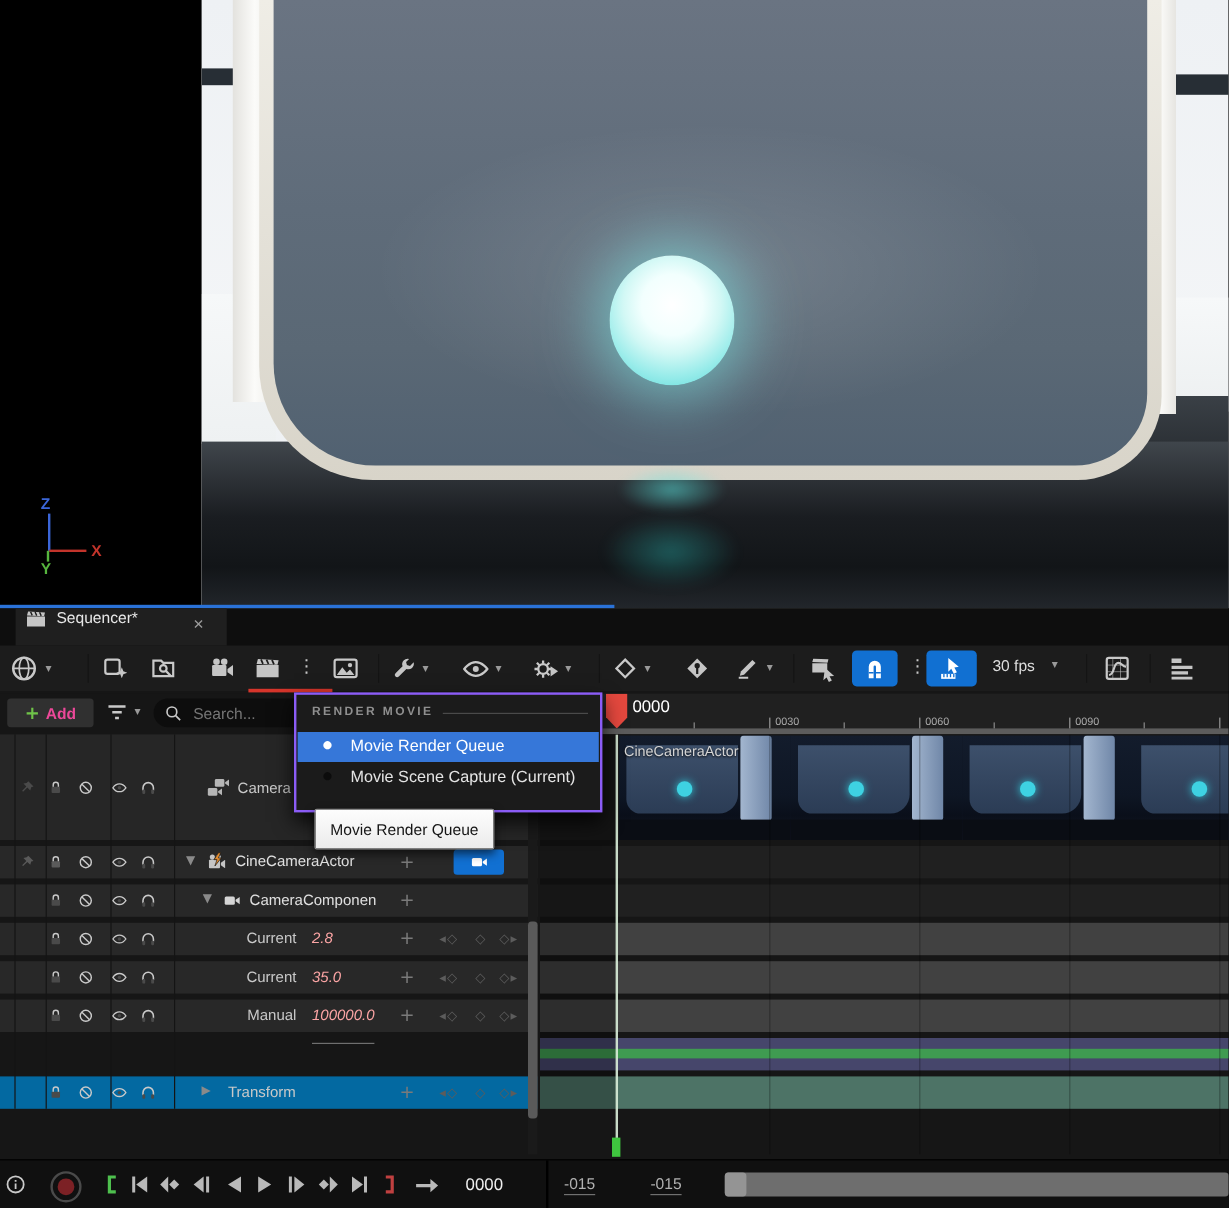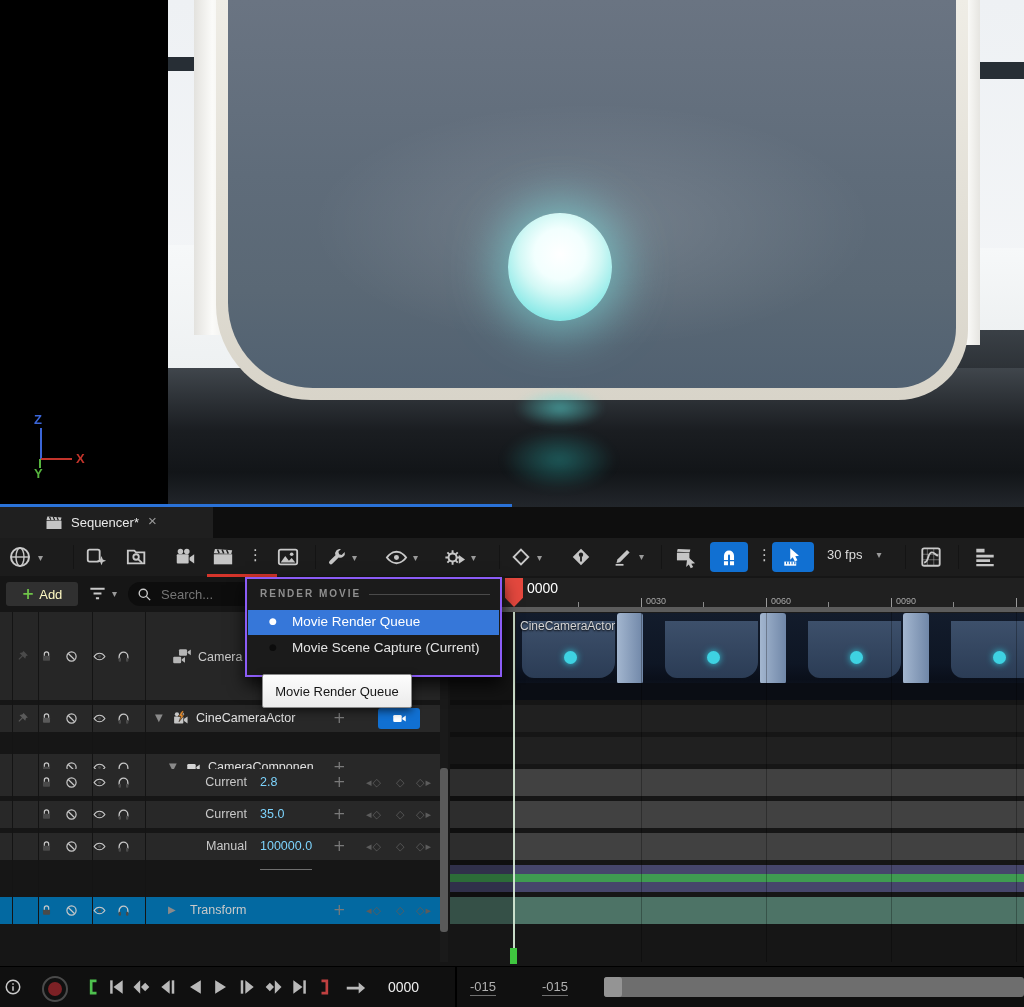--- a/index.html
+++ b/index.html
@@ -16,21 +16,21 @@
   .g-col::before{content:"▶";}
   .g-check::before{content:"✓";}
   .g-bullet::before{content:"●";}
   .g-plus::before{content:"+";}
   .g-knavL::before{content:"◂◇";}
   .g-knavM::before{content:"◇";}
   .g-knavR::before{content:"◇▸";}
   .knav{color:#5c5c5c;font-size:11px;letter-spacing:1px;}
   .plusbtn{color:#7a7a7a;font-size:15px;line-height:14px;}
   .rowlabel{color:#c9c9c9;}
-  .rowvalue{color:#7dd3fc;border-bottom:1px solid #6f6f6f;padding-bottom:16px;}
+  .rowvalue{color:#fca5a5;border-bottom:1px solid #6f6f6f;padding-bottom:16px;font-style:italic;}
   .vline{background:#141414;width:1px;}
   .tick-label{font-size:9px;color:#a8a8a8;}
   input{outline:none;border:none;}
 </style>
 </head>
 <body>
 
 <svg width="0" height="0" style="position:absolute">
     <defs>
   <symbol id="s-clap" viewBox="0 0 24 24">
@@ -228,21 +228,21 @@
       <div class="ab" style="left:41px;top:58px;width:31px;height:2px;background:#c3342b;"></div>
       <div class="ab" style="left:39px;top:59px;width:2px;height:9px;background:#56b53e;"></div>
       <span class="ab" style="left:34px;top:12px;color:#3b66d8;font-weight:bold;font-size:13px;">Z</span>
       <span class="ab" style="left:76px;top:51px;color:#c3342b;font-weight:bold;font-size:13px;">X</span>
       <span class="ab" style="left:34px;top:66px;color:#56b53e;font-weight:bold;font-size:13px;">Y</span>
     </div>
   </div>
 
   <div class="ab" style="left:0;top:504px;width:512px;height:3px;background:#2a72d8;"></div>
   <div class="ab" style="left:0;top:507px;width:1024px;height:31px;background:#0e0e0e;"></div>
-  <div class="ab" style="left:0;top:507px;width:176px;height:31px;background:#1f1f1f;display:flex;align-items:center;padding-left:37px;">
+  <div class="ab" style="left:13px;top:507px;width:176px;height:31px;background:#1f1f1f;display:flex;">
     <svg class="ic" width="18" height="18" style="margin-left:8px;">
         <use href="#s-clap"></use>
       </svg>
     <span style="margin-left:8px;color:#e8e8e8;font-size:13px;">Sequencer*</span>
     <span class="ab" style="left:148px;top:5px;color:#9a9a9a;font-size:15px;">×</span>
   </div>
 
   <div class="ab" style="left:0;top:538px;width:1024px;height:38px;background:#1c1c1c;">
     <div class="ab" style="left:8px;top:7px;display:flex;align-items:center;">
       <svg class="ic" width="24" height="24">
@@ -328,21 +328,21 @@
       </svg>
     <div class="ab vline" style="left:958px;top:7px;height:24px;"></div>
     <svg class="ic ab" style="left:974px;top:8px;" width="22" height="22">
         <use href="#s-outliner"></use>
       </svg>
   </div>
 
   <div class="ab" style="left:0;top:578px;width:450px;height:34px;background:#161616;">
     <div class="ab" style="left:6px;top:4px;width:72px;height:24px;background:#303030;border-radius:3px;display:flex;align-items:center;justify-content:center;">
       <span class="g g-plus" style="color:#6fc349;font-weight:bold;font-size:15px;margin-right:5px;"></span>
-      <span style="color:#fef9c3;font-size:13px;font-weight:normal;">Add</span>
+      <span style="color:#ec4899;font-size:13px;font-weight:bold;">Add</span>
     </div>
     <div class="ab" style="left:88px;top:6px;display:flex;align-items:center;">
       <svg class="ic" width="19" height="19">
           <use href="#s-filter"></use>
         </svg>
       <span class="g g-chev chev" style="margin-left:5px;"></span>
     </div>
     <div class="ab" style="left:128px;top:4px;width:320px;height:24px;background:#0d0d0d;border-radius:12px;display:flex;align-items:center;">
       <svg class="ic" width="15" height="15" style="margin-left:9px;fill:#8a8a8a;">
           <use href="#s-search"></use>
@@ -415,21 +415,21 @@
       </svg>
     <span class="ab rowlabel" style="left:196px;top:6px;color:#e0e0e0;">CineCameraActor</span>
     <span class="g g-plus ab plusbtn" style="left:333px;top:6px;"></span>
     <div class="ab" style="left:378px;top:3px;width:42px;height:21px;background:#1170d2;border-radius:3px;">
       <svg class="ic" width="15" height="15" style="margin:3px auto;fill:#fff;">
           <use href="#s-cam"></use>
         </svg>
     </div>
   </div>
 
-  <div class="ab" style="left:0;top:754px;width:448px;height:27px;background:#282828;">
+  <div class="ab" style="left:0;top:737px;width:448px;height:27px;background:#282828;">
     <svg class="ic dim ab" style="left:40px;top:7px;" width="13" height="13">
         <use href="#s-lock"></use>
       </svg>
     <svg class="ic dim ab" style="left:65px;top:7px;" width="13" height="13">
         <use href="#s-ban"></use>
       </svg>
     <svg class="ic dim ab" style="left:93px;top:7px;" width="13" height="13">
         <use href="#s-eye"></use>
       </svg>
     <svg class="ic dim ab" style="left:117px;top:7px;" width="13" height="13">

